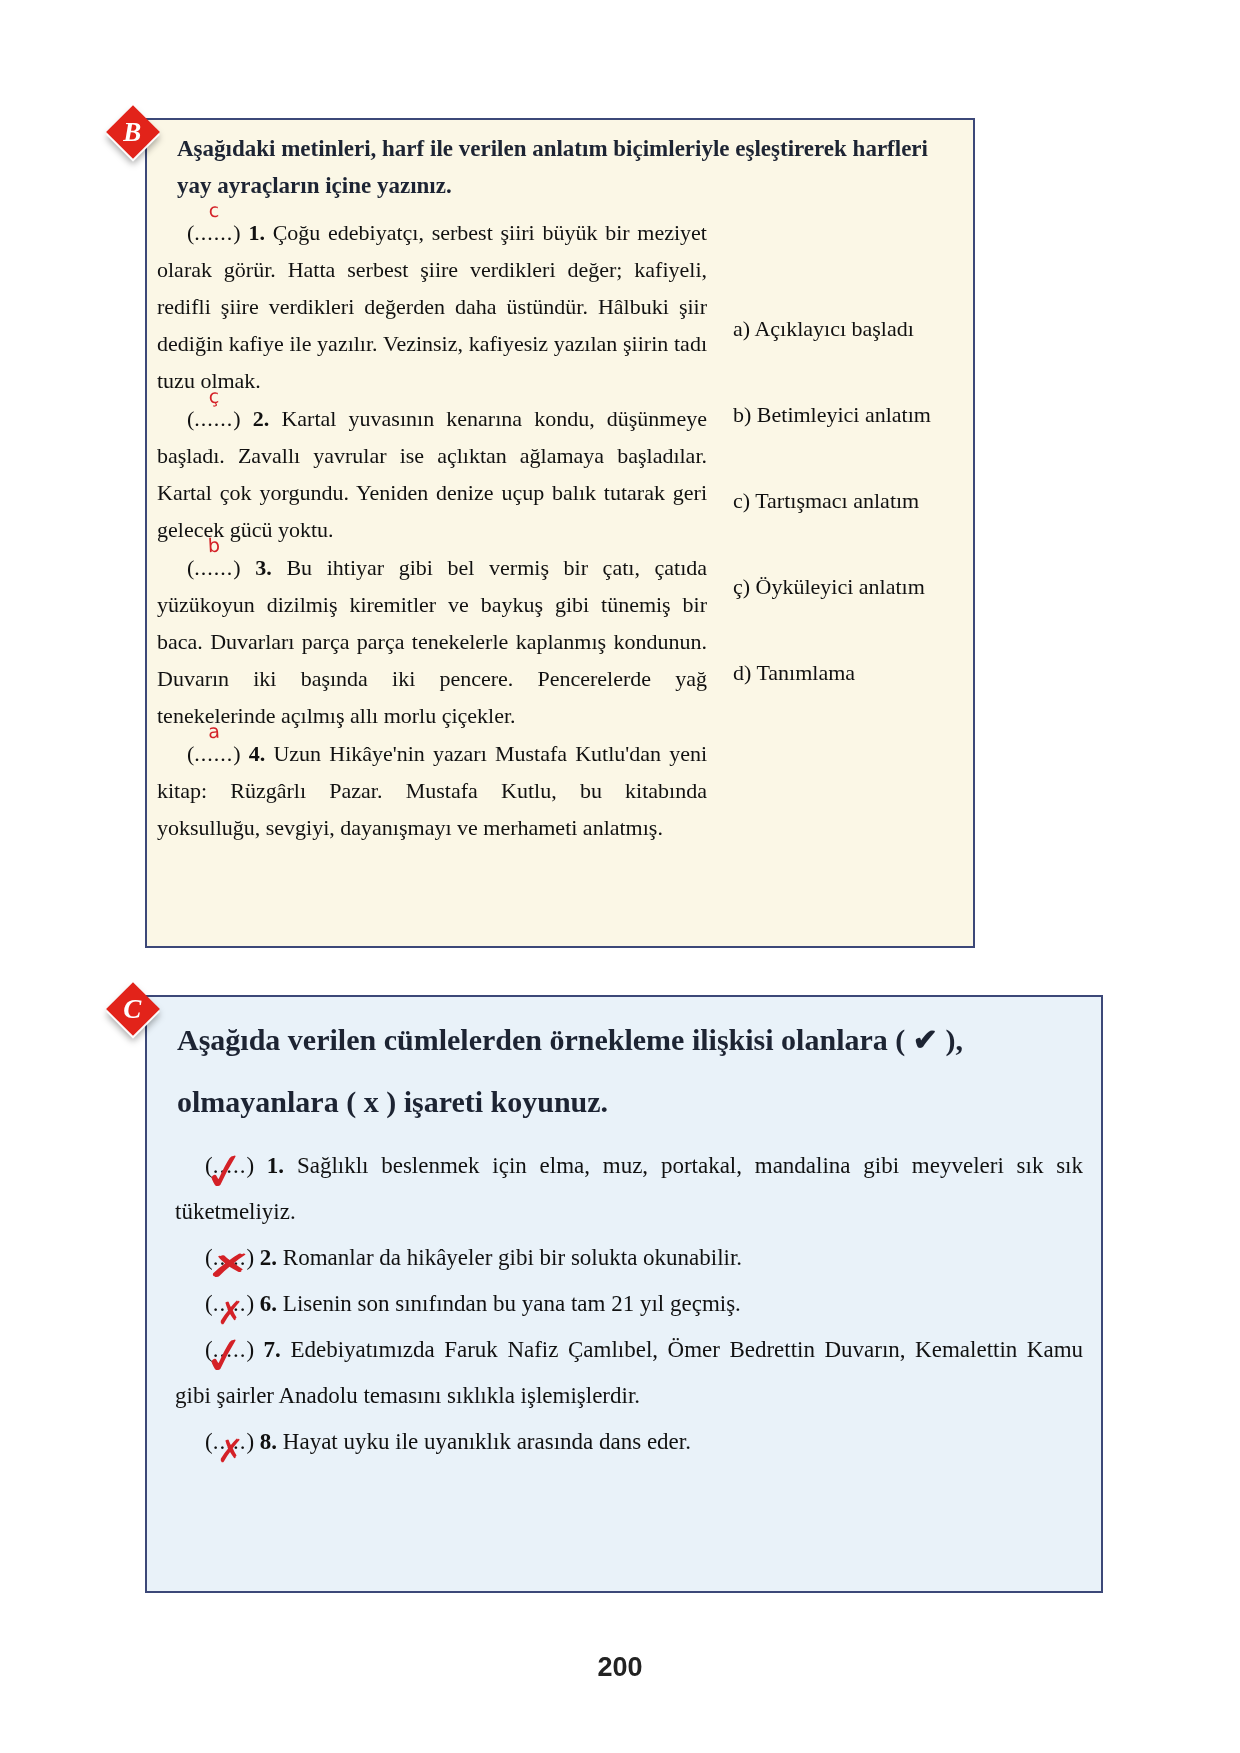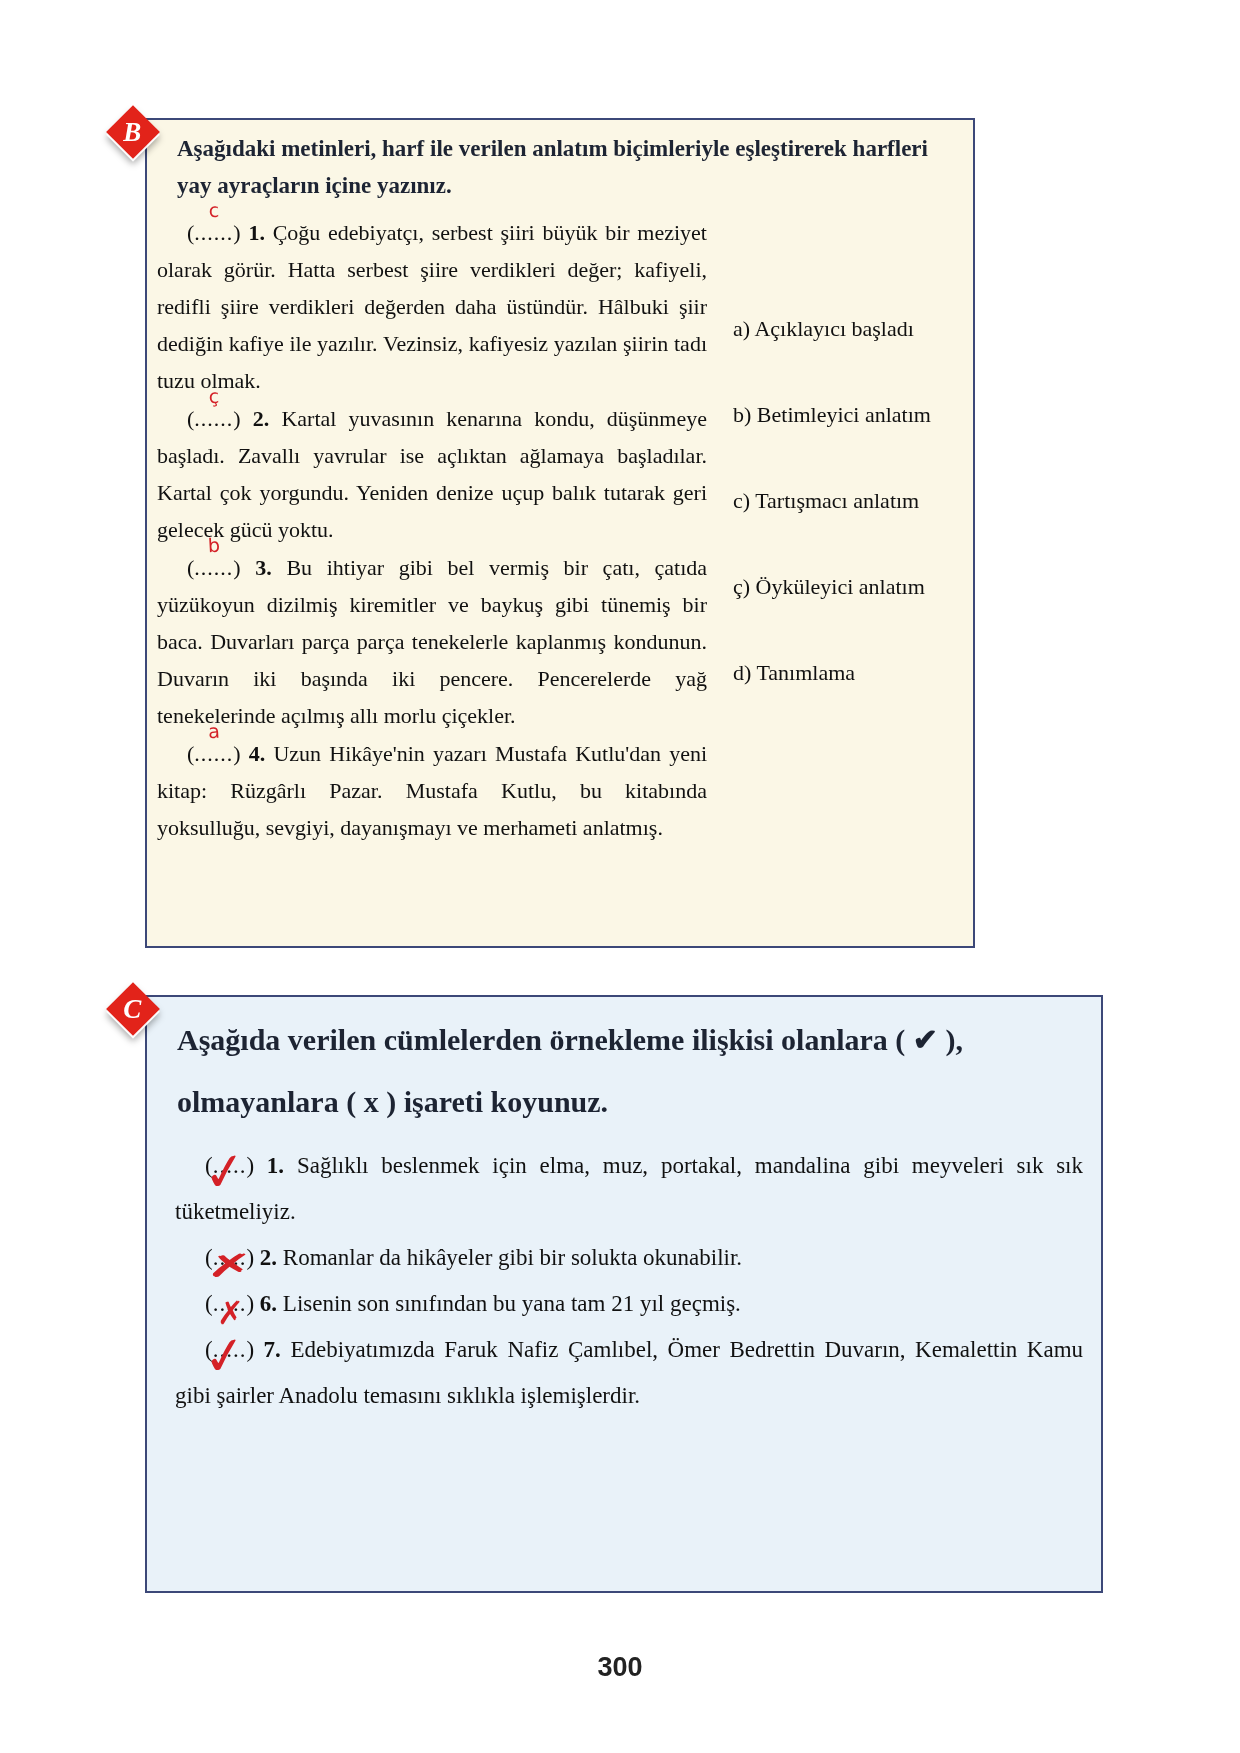--- a/index.html
+++ b/index.html
@@ -125,17 +125,18 @@
 
   <p class="c-item"><span class="blank"><span class="paren">(</span><span class="dots">.....</span><span class="paren">)</span><span class="mark x-wide"></span></span> <span class="num">2.</span> <span class="item-text">Romanlar da hikâyeler gibi bir solukta okunabilir.</span></p>
 
 
 
 
   <p class="c-item"><span class="blank"><span class="paren">(</span><span class="dots">.....</span><span class="paren">)</span><span class="mark x"></span></span> <span class="num">6.</span> <span class="item-text">Lisenin son sınıfından bu yana tam 21 yıl geçmiş.</span></p>
 
   <p class="c-item"><span class="blank"><span class="paren">(</span><span class="dots">.....</span><span class="paren">)</span><span class="mark check"></span></span> <span class="num">7.</span> <span class="item-text">Edebiyatımızda Faruk Nafiz Çamlıbel, Ömer Bedrettin Duvarın, Kemalettin Kamu gibi şairler Anadolu temasını sıklıkla işlemişlerdir.</span></p>
 
+  <p class="c-item"><span class="blank"><span class="paren">(</span><span class="dots">.....</span><span class="paren">)</span><span class="mark x"></span></span> <span class="num">8.</span> <span class="item-text">Hayat uyku ile uyanıklık arasında dans eder.</span></p>
 </div>
   </section>
 
-  <div class="page-number">300</div>
+  <div class="page-number">200</div>
 </div>
 
 </body></html>

